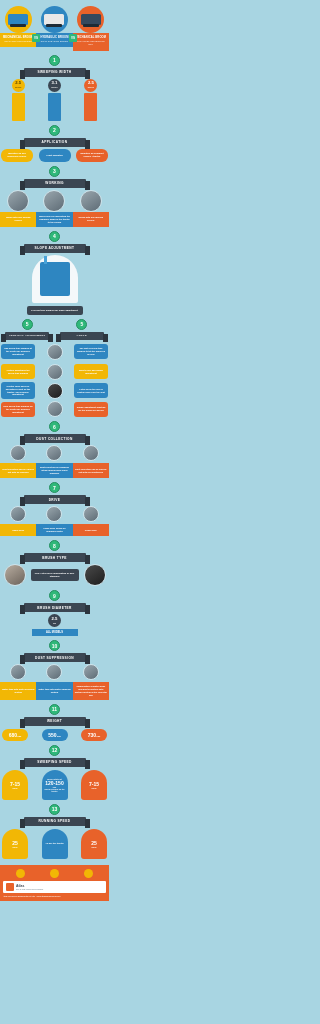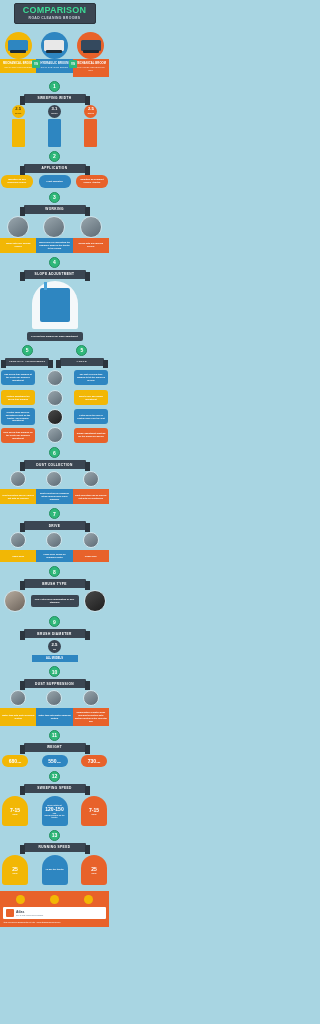--- a/index.html
+++ b/index.html
@@ -154,26 +154,20 @@
   .logo-mark{ width:8px;height:8px;background:#e8622a;border-radius:1px; }
   .logo-txt{ font-size:3.4px;font-weight:bold;color:#3b4652; }
   .logo-sub{ font-size:1.8px;color:#7a8a95; }
   .foot-note{ font-size:1.9px; line-height:2.6px; color:#fff; margin-top:2px; }
 </style>
 </head>
 <body>
 
 <div class="page">
 
-  <div class="title-wrap">
-    <div class="title-box">
-      <div class="title-main">COMPARISON</div>
-      <div class="title-sub">ROAD CLEANING BROOMS</div>
-    </div>
-  </div>
 
   <div class="sec" style="position:relative;">
     <div class="row">
       <div class="c3">
         <div class="prod-head">
           <div class="prod-circle pc-y">
             <div class="mach m-y"></div>
           </div>
         </div>
         <div class="prod-label lb-y">

